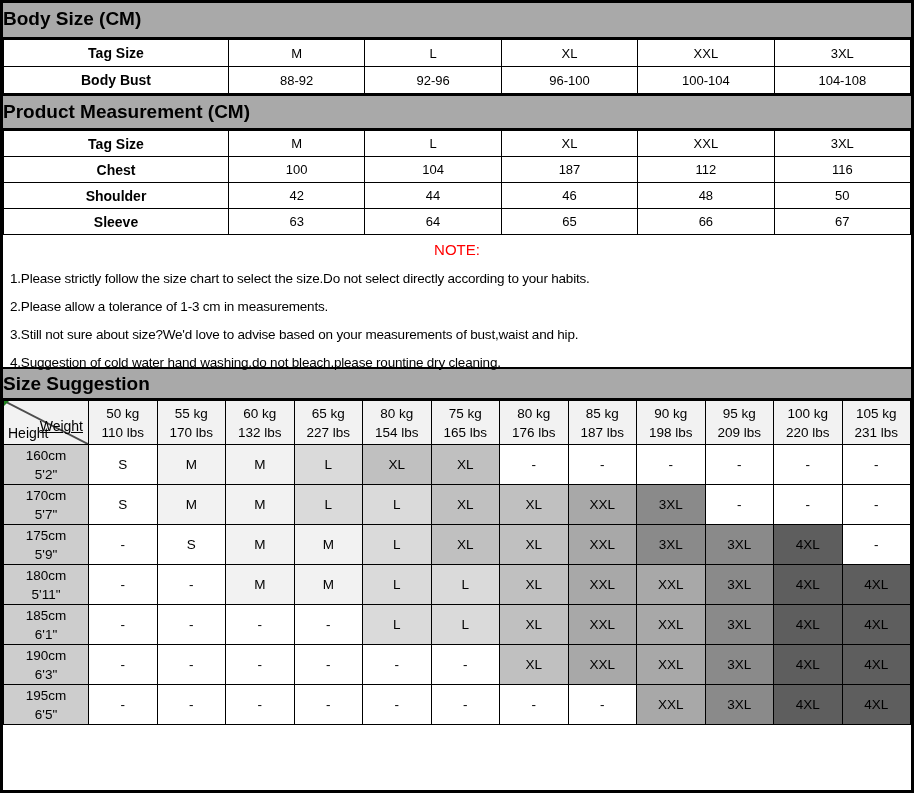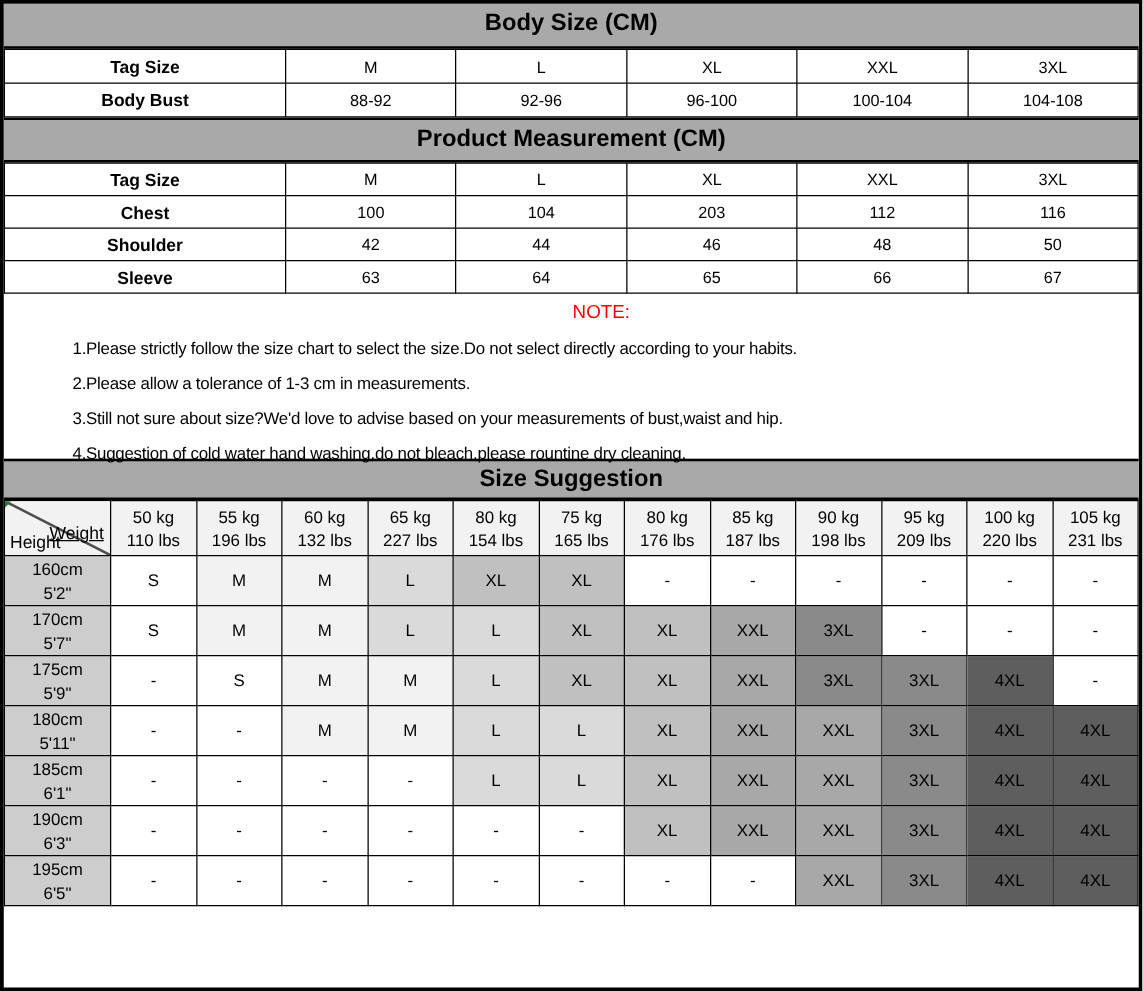--- a/index.html
+++ b/index.html
@@ -8,41 +8,41 @@
   .sheet {
     width:914px; height:793px;
     border:3px solid #000;
     background:#fff;
     overflow:hidden;
   }
   .band {
     background:#a9a9a9;
     border-top:2px solid #000;
     border-bottom:2px solid #000;
-    text-align:center;
+    text-align:left;
     font-weight:bold;
     font-size:19px;
     height:36px;
     line-height:32px;
   }
   .band.first { border-top:none; }
   table { border-collapse:collapse; width:100%; table-layout:fixed; }
   td, th {
     border:1px solid #000;
     text-align:center;
     vertical-align:middle;
     font-weight:normal;
     overflow:hidden;
   }
   
   .toptbl td { font-size:13px; height:27px; }
   .toptbl td.rowlabel { font-weight:bold; font-size:14px; }
   .ptbl td { height:26px; }
   
-  .note { height:132px; padding:4px 7px 0 7px;margin-left:48px; }
+  .note { height:132px; padding:4px 7px 0 7px; }
   .note-title { text-align:center; font-size:15px; margin-top:2px; margin-bottom:4px; }
   .note-line { font-size:13.5px; margin-top:13px; letter-spacing:-0.2px; }
   
   .matrix th, .matrix td { font-size:13.5px; }
   .matrix thead th { height:44px; background:#f2f2f2; }
   .matrix tbody td, .matrix tbody th { height:40px; }
   .matrix .rowhead { background:#cdcdcd;margin-left:40px; }
   .hdr-line { line-height:19px; font-size:13.5px; }
   .corner {
     position:relative;
@@ -110,21 +110,21 @@
         <td>M</td>
         <td>L</td>
         <td>XL</td>
         <td>XXL</td>
         <td>3XL</td>
       </tr>
       <tr>
         <td class="rowlabel">Chest</td>
         <td>100</td>
         <td>104</td>
-        <td>203</td>
+        <td>187</td>
         <td>112</td>
         <td>116</td>
       </tr>
       <tr>
         <td class="rowlabel">Shoulder</td>
         <td>42</td>
         <td>44</td>
         <td>46</td>
         <td>48</td>
         <td>50</td>
@@ -174,21 +174,21 @@
           <span class="tri"></span>
           <span class="corner-top">Weight</span>
           <span class="corner-bottom">Height</span>
         </th>
         <th>
             <div class="hdr-line">50 kg</div>
             <div class="hdr-line">110 lbs</div>
           </th>
         <th>
             <div class="hdr-line">55 kg</div>
-            <div class="hdr-line">196 lbs</div>
+            <div class="hdr-line">170 lbs</div>
           </th>
         <th>
             <div class="hdr-line">60 kg</div>
             <div class="hdr-line">132 lbs</div>
           </th>
         <th>
             <div class="hdr-line">65 kg</div>
             <div class="hdr-line">227 lbs</div>
           </th>
         <th>

